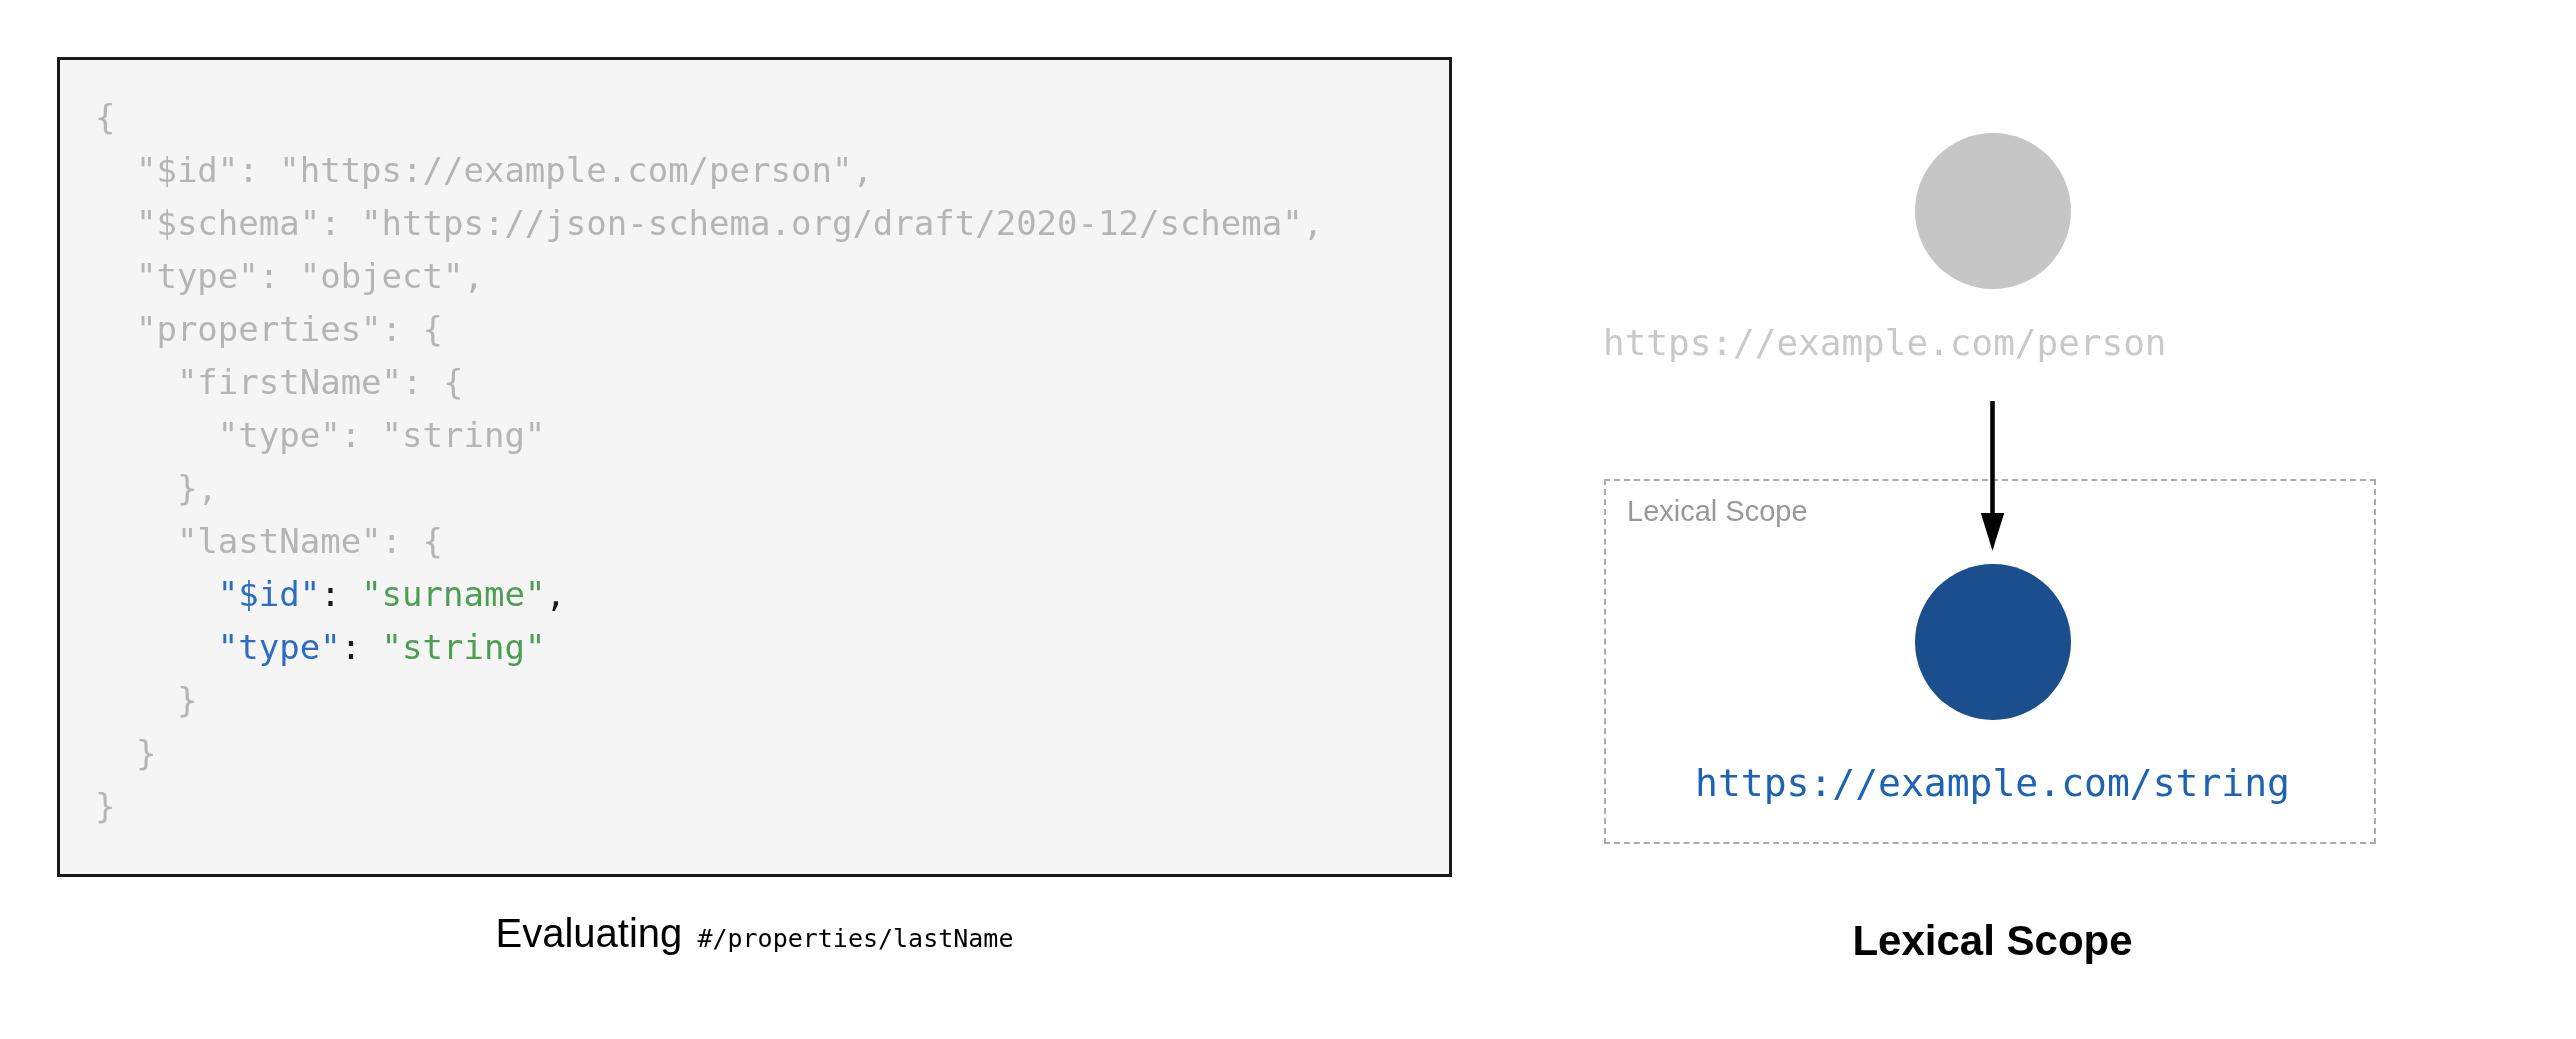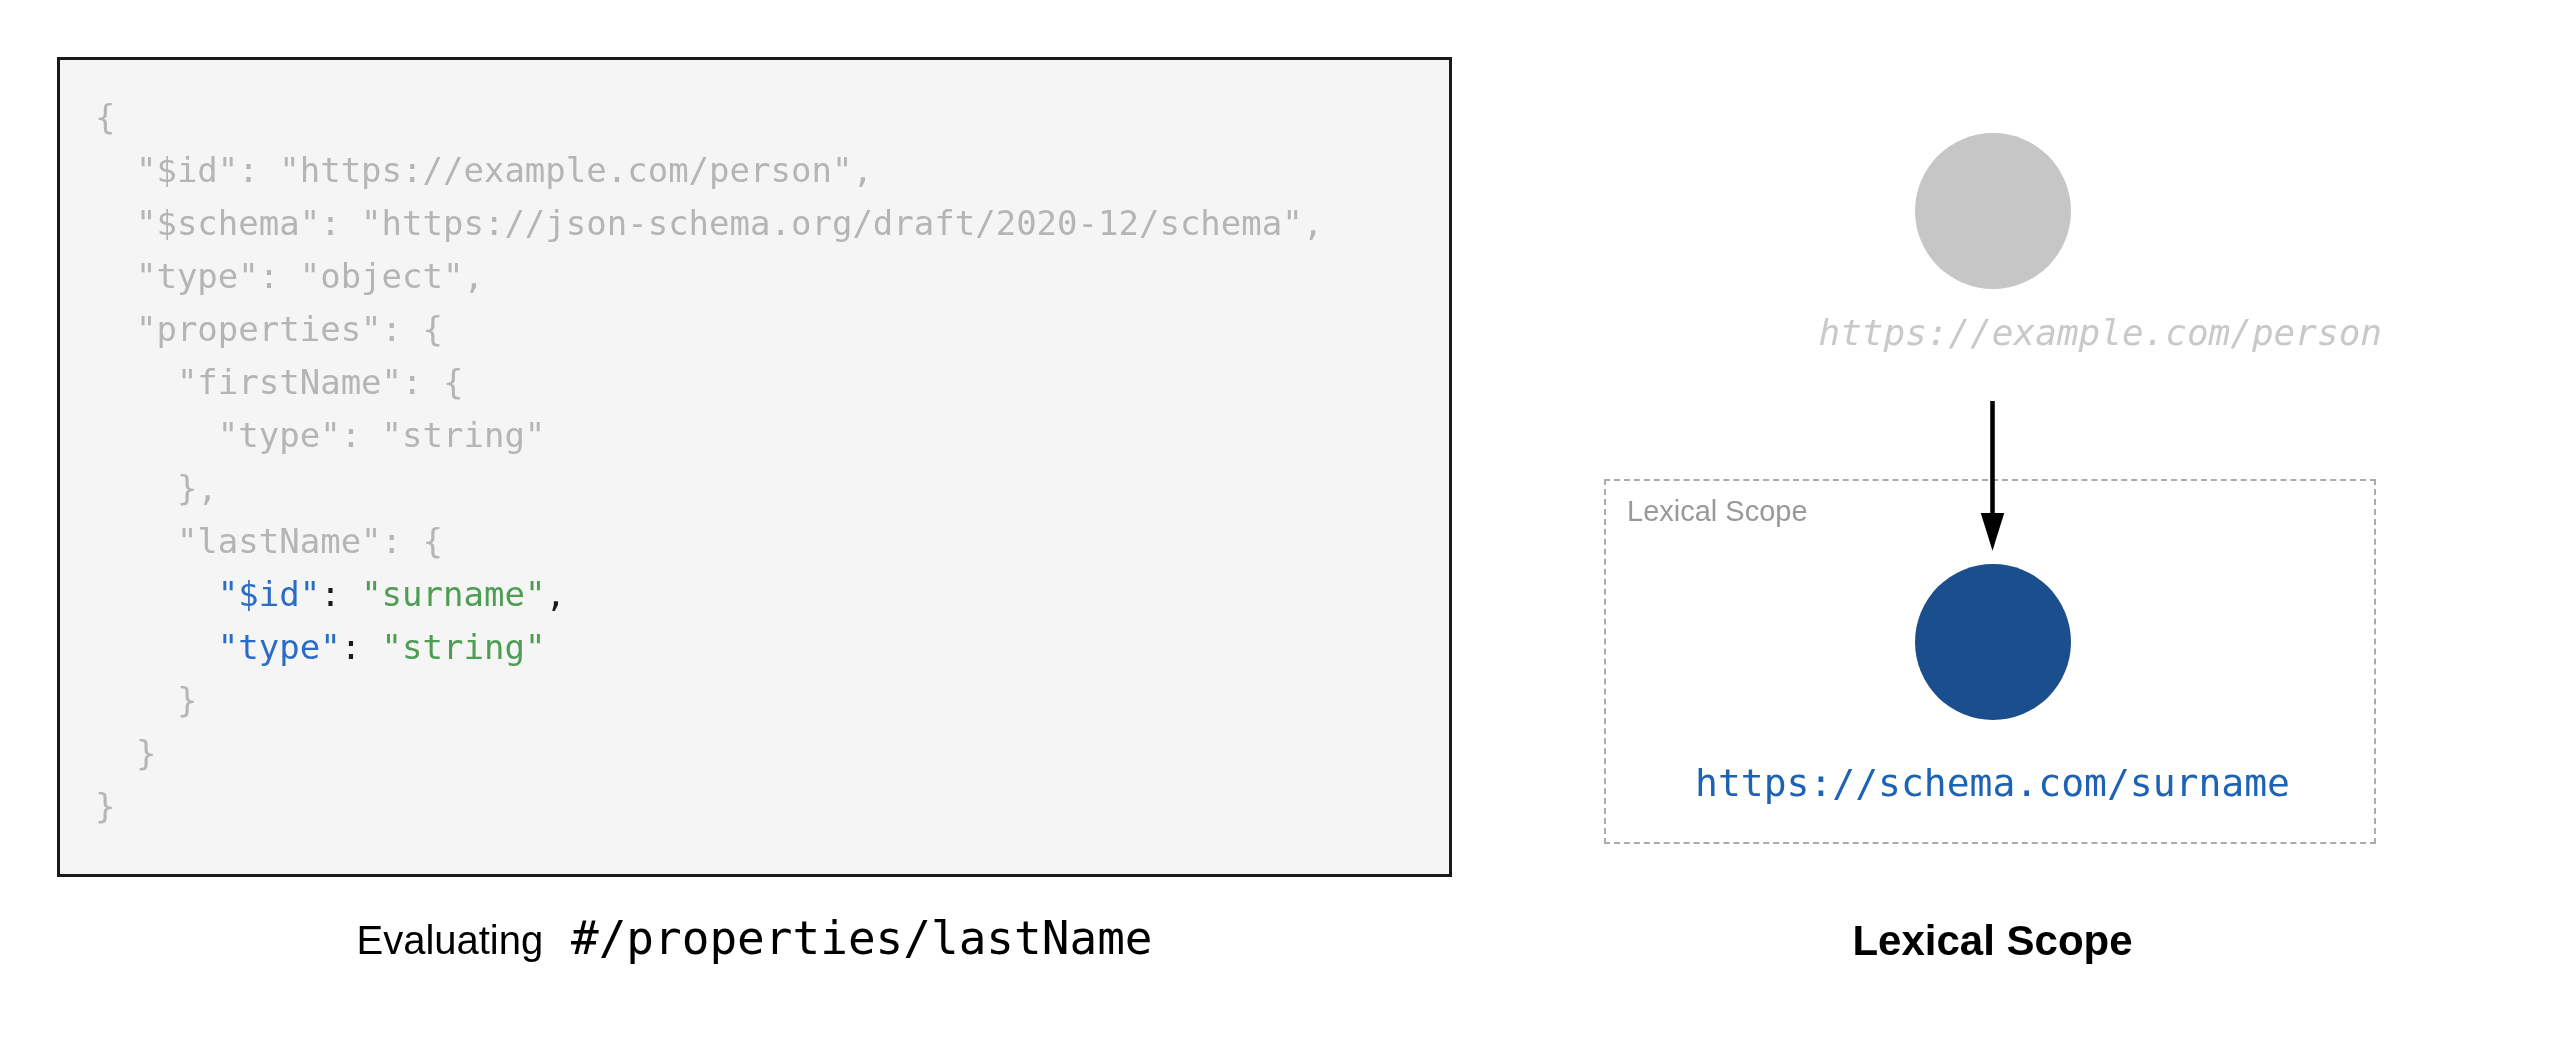--- a/index.html
+++ b/index.html
@@ -52,42 +52,41 @@
     left:57px; top:911px;
     width:1395px;
     text-align:center;
     font-size:40px;
     color:#000;
   }
   .left-caption .bold{font-weight:normal;font-family:"Liberation Sans",sans-serif;}
   .left-caption .mono{
     font-family:"DejaVu Sans Mono","Liberation Mono", monospace;
     font-weight:normal;
-    font-size:46px;
+    font-size:25px;
   }
 
   
   .node{
     position:absolute;
     width:156px;height:156px;
     border-radius:50%;
   }
   .parent-node{
     left:1915px; top:133px;
     background:var(--c-gray-node);
   }
   .parent-url{
     position:absolute;
-    left:1603px; top:312px;
+    left:1603px; top:322px;
     width:779px;
-    text-align:right;
+    text-align:left;
     font-family:"DejaVu Sans Mono","Liberation Mono", monospace;
     font-size:36px;
     color:var(--c-gray-text);
-    font-style:italic;
   }
   .arrow{
     position:absolute;
     left:1978px; top:401px;
     width:29px; height:153px;
     z-index:2;
   }
   .scope-box{
     position:absolute;
     left:1604px; top:479px;
@@ -162,18 +161,18 @@
     <line x1="22" y1="0" x2="22" y2="178" stroke="#000000" stroke-width="7"></line>
     <polygon points="4,172 40,172 22,230" fill="#000000"></polygon>
   </svg>
 
   <div class="scope-box">
     <div class="scope-label">Lexical Scope</div>
   </div>
 
   <div class="node child-node"></div>
 
-  <div class="child-url">https://schema.com/surname</div>
+  <div class="child-url">https://example.com/string</div>
 
   <div class="right-caption">Lexical Scope</div>
 
 </div>
 
 
 </body></html>

